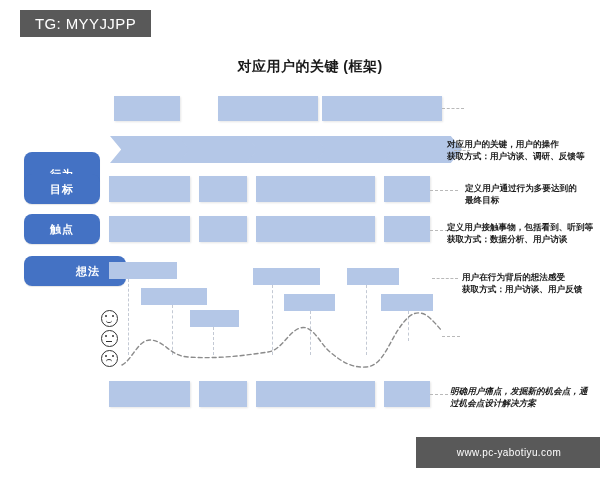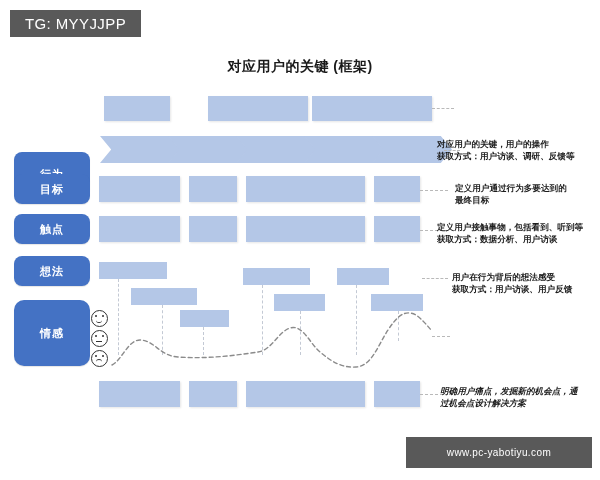--- a/index.html
+++ b/index.html
@@ -1,21 +1,21 @@
 <!DOCTYPE html>
 <html><head>
 <meta charset="utf-8">
 <style>
   html,body{margin:0;padding:0;}
   body{
     width:600px;height:480px;background:#ffffff;position:relative;overflow:hidden;
     font-family:"Liberation Sans","DejaVu Sans",sans-serif;
     -webkit-font-smoothing:antialiased;
   }
-  #stage{position:absolute;inset:0;}
+  #stage{position:absolute;inset:0;margin-left:10px;}
 
   
   .wm{
     position:absolute;background:#595959;color:#ffffff;
     display:flex;align-items:center;justify-content:center;
     letter-spacing:.4px;
   }
   #wm-top{left:10px;top:10px;width:131px;height:27px;font-size:15px;}
   #wm-bottom{left:406px;top:437px;width:186px;height:31px;font-size:10px;}
 
@@ -83,25 +83,22 @@
 
   <div class="rlabel" style="top:152px;height:44px;">
     <span>行为</span>
   </div>
   <div class="rlabel" style="top:174px;height:30px;">
     <span>目标</span>
   </div>
   <div class="rlabel" style="top:214px;height:30px;">
     <span>触点</span>
   </div>
-  <div class="rlabel" style="top:256px;height:30px;">
+  <div class="rlabel" style="top:256px;height:30px;padding-left:26px;">
     <span>想法</span>
-  </div>
-  <div class="rlabel" style="top:300px;height:66px;border-radius:10px;">
-    <span>情感</span>
   </div>
 
   <div class="cbox sh" style="left:104px;top:96px;width:66px;height:25px;"></div>
   <div class="cbox sh" style="left:208px;top:96px;width:100px;height:25px;"></div>
   <div class="cbox sh" style="left:312px;top:96px;width:120px;height:25px;"></div>
   <div class="lead" style="left:432px;top:108px;width:22px;"></div>
 
   <div class="chev" style="left:100px;top:136px;width:80px;height:27px;"></div>
   <div class="chev" style="left:168px;top:136px;width:80px;height:27px;"></div>
   <div class="chev" style="left:236px;top:136px;width:80px;height:27px;"></div>

